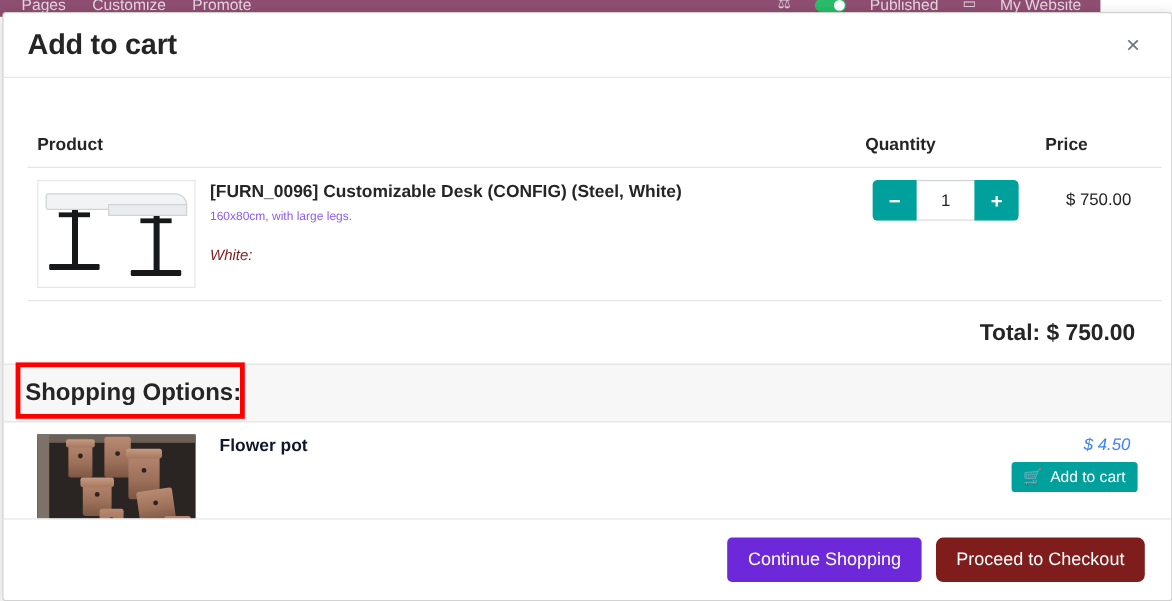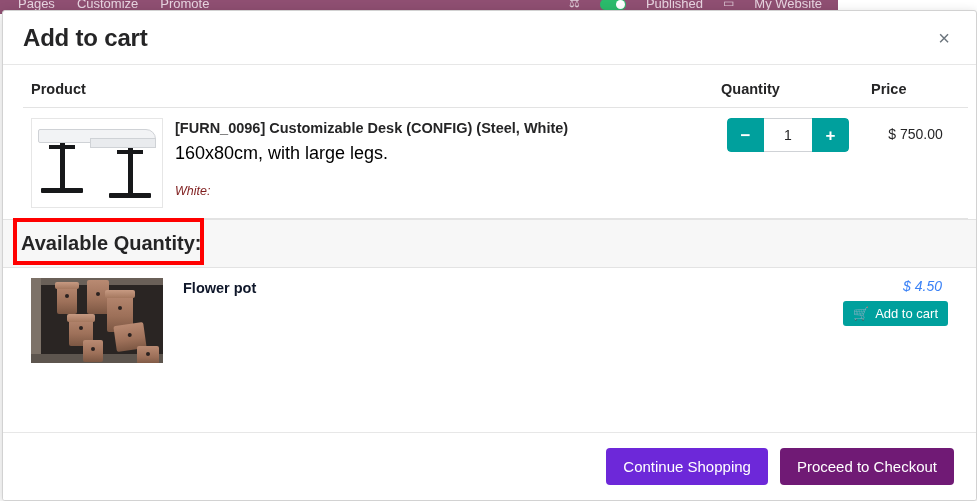--- a/index.html
+++ b/index.html
@@ -6,21 +6,21 @@
   html, body {
     width: 977px; height: 501px;
     font-family: "Liberation Sans", sans-serif;
     background: #ffffff;
     overflow: hidden;
   }
 
   
   .editor-bar {
     position: absolute; top: 0; left: 0;
-    width: 838px; height: 14px;
+    width: 917px; height: 14px;
     background: #8f4f72;
     display: flex; align-items: center;
     overflow: hidden;
     z-index: 0;
   }
   .editor-bar .menu-left { display: flex; gap: 22px; padding-left: 18px; }
   .editor-bar .menu-right { display: flex; gap: 20px; margin-left: auto; padding-right: 16px; align-items: center; }
   .editor-bar span.eb-item {
     color: #e7d4e0; font-size: 13px; line-height: 13px;
     white-space: nowrap;
@@ -64,21 +64,21 @@
     margin-left: auto;
     color: #6c757d; font-size: 20px; line-height: 1;
     background: none; border: none; cursor: pointer;
     font-family: "Liberation Sans", sans-serif;
     padding: 2px 6px;
   }
 
   .modal-body { padding: 10px 20px 0 20px; }
 
   
-  table.cart { width: 100%; border-collapse: collapse; table-layout: fixed; }
+  table.cart { width: 100%; border-collapse: collapse; table-layout: fixed; margin-top: 32px; }
   table.cart th {
     font-size: 14.5px; font-weight: 700; color: #252526;
     text-align: left; padding: 6px 8px 10px 8px;
     border-bottom: 1px solid #e3e3e3;
   }
   th.col-product { width: 690px; }
   th.col-qty { width: 150px; text-align: center; }
   th.col-price { width: 105px; text-align: center; }
 
   table.cart td {
@@ -87,21 +87,21 @@
   }
 
   .prod-cell { display: flex; gap: 12px; }
   .prod-thumb {
     width: 132px; height: 90px; flex: 0 0 132px;
     border: 1px solid #e6e6e6; background: #ffffff;
     position: relative; overflow: hidden;
   }
   .prod-info { padding-top: 2px; }
   .prod-name { font-size: 14.5px; font-weight: 700; color: #252526; }
-  .prod-desc { font-size: 18px; color: #000000; margin-top: 7px; }
+  .prod-desc { font-size: 10px; color: #8b5cf6; margin-top: 7px; }
   .prod-attr { font-size: 12.5px; color: #7f1d1d; margin-top: 20px; font-style: italic; }
 
   
   .desk-top {
     position: absolute; left: 6px; top: 10px; width: 118px; height: 14px;
     background: #f2f3f5; border: 1px solid #cfd2d6;
     border-radius: 2px 10px 2px 2px;
   }
   .desk-top2 {
     position: absolute; left: 58px; top: 19px; width: 66px; height: 10px;
@@ -206,21 +206,21 @@
     gap: 12px; padding: 0 22px;
     background: #fff;
   }
   .btn {
     border: none; border-radius: 4px; cursor: pointer;
     font-size: 15px; padding: 10px 17px;
     font-family: "Liberation Sans", sans-serif;
     color: #ffffff;
   }
   .btn-secondary { background: #6d28d9; }
-  .btn-primary { background: #701a75; }
+  .btn-primary { background: #7f1d1d; border-radius: 6px; }
 </style>
 </head>
 <body>
 
 <div class="editor-bar">
   <div class="menu-left">
     <span class="eb-item">Pages</span>
     <span class="eb-item">Customize</span>
     <span class="eb-item">Promote</span>
   </div>
@@ -278,23 +278,26 @@
                 <input class="qty-input" type="text" value="1" style="">
                 <button class="qty-btn plus">+</button>
               </div>
             </div>
           </td>
           <td class="price-cell">$ 750.00</td>
         </tr>
       </tbody>
     </table>
 
+    <div class="total-row">
+      <span class="total-text">Total: $ 750.00</span>
+    </div>
 
     <div class="options-bar">
-      <span class="options-title">Available Quantity:</span>
+      <span class="options-title">Shopping Options:</span>
       <div class="redbox"></div>
     </div>
 
     <table class="options">
       <tbody>
         <tr>
           <td style="width:152px">
             <div class="opt-thumb">
               <div class="tray-edge" style="left:0; top:0; width:132px; height:7px;"></div>
               <div class="tray-edge" style="left:0; top:0; width:10px; height:85px; background:#7d7268;"></div>

